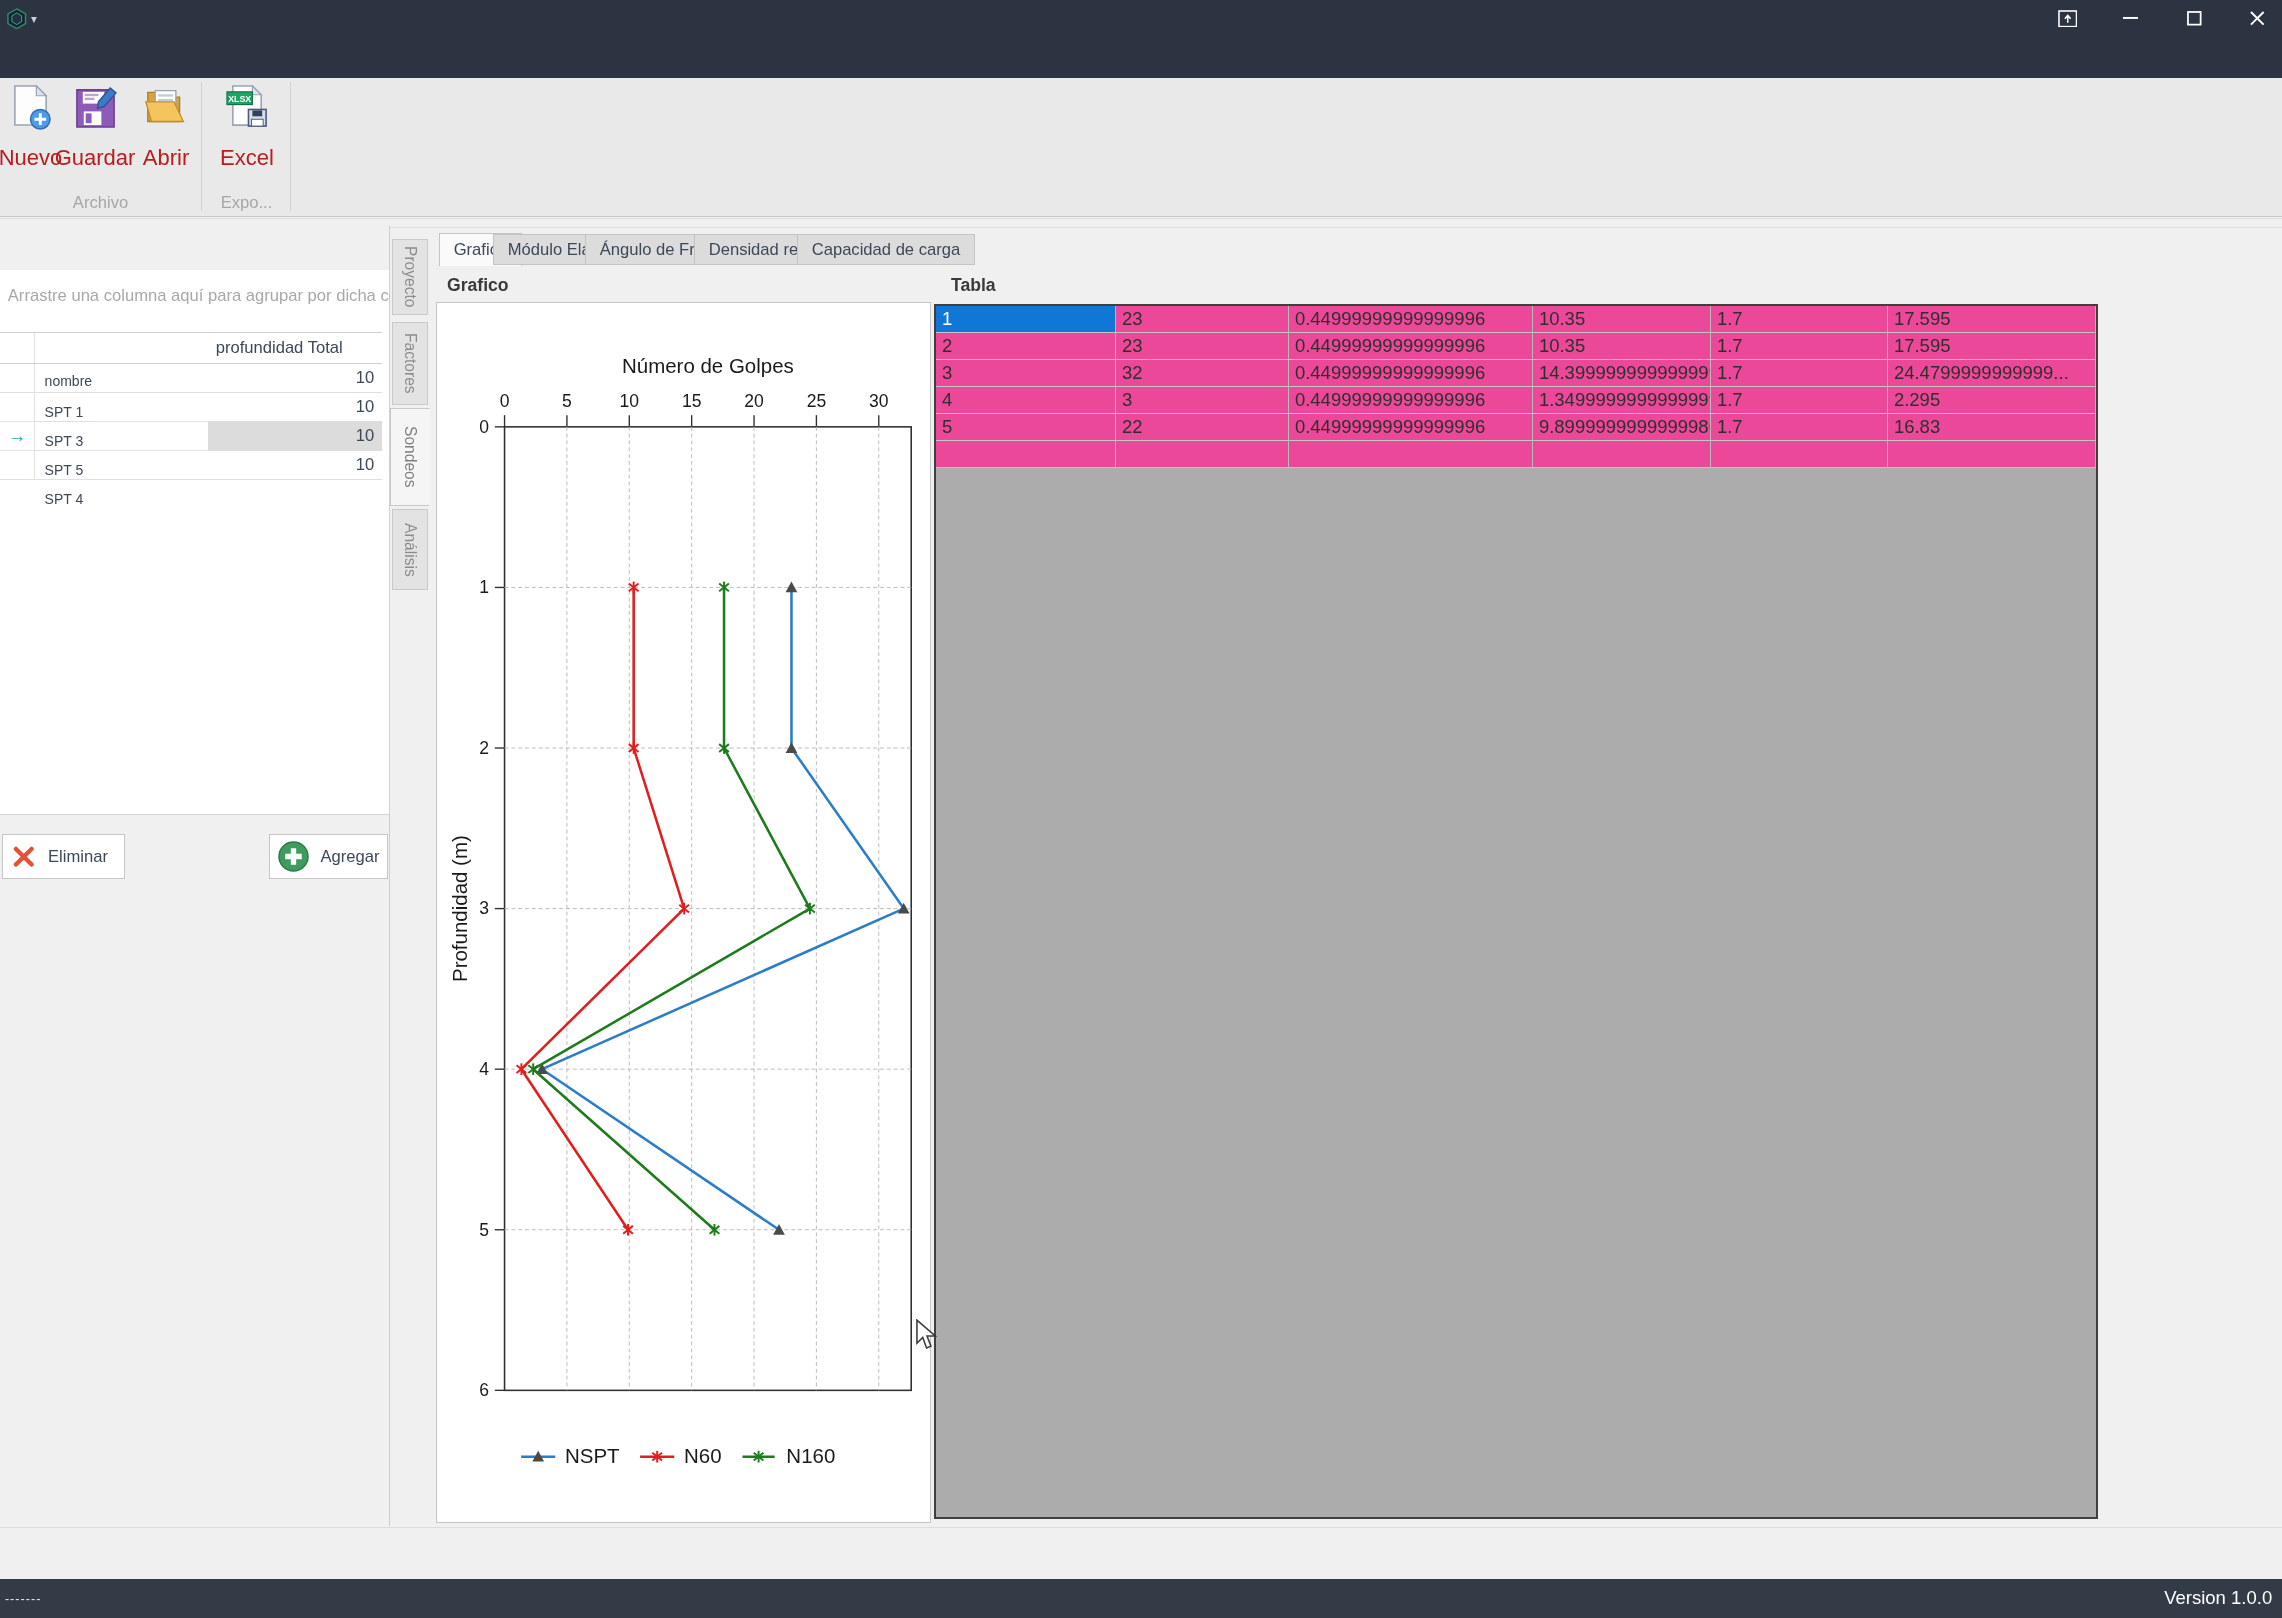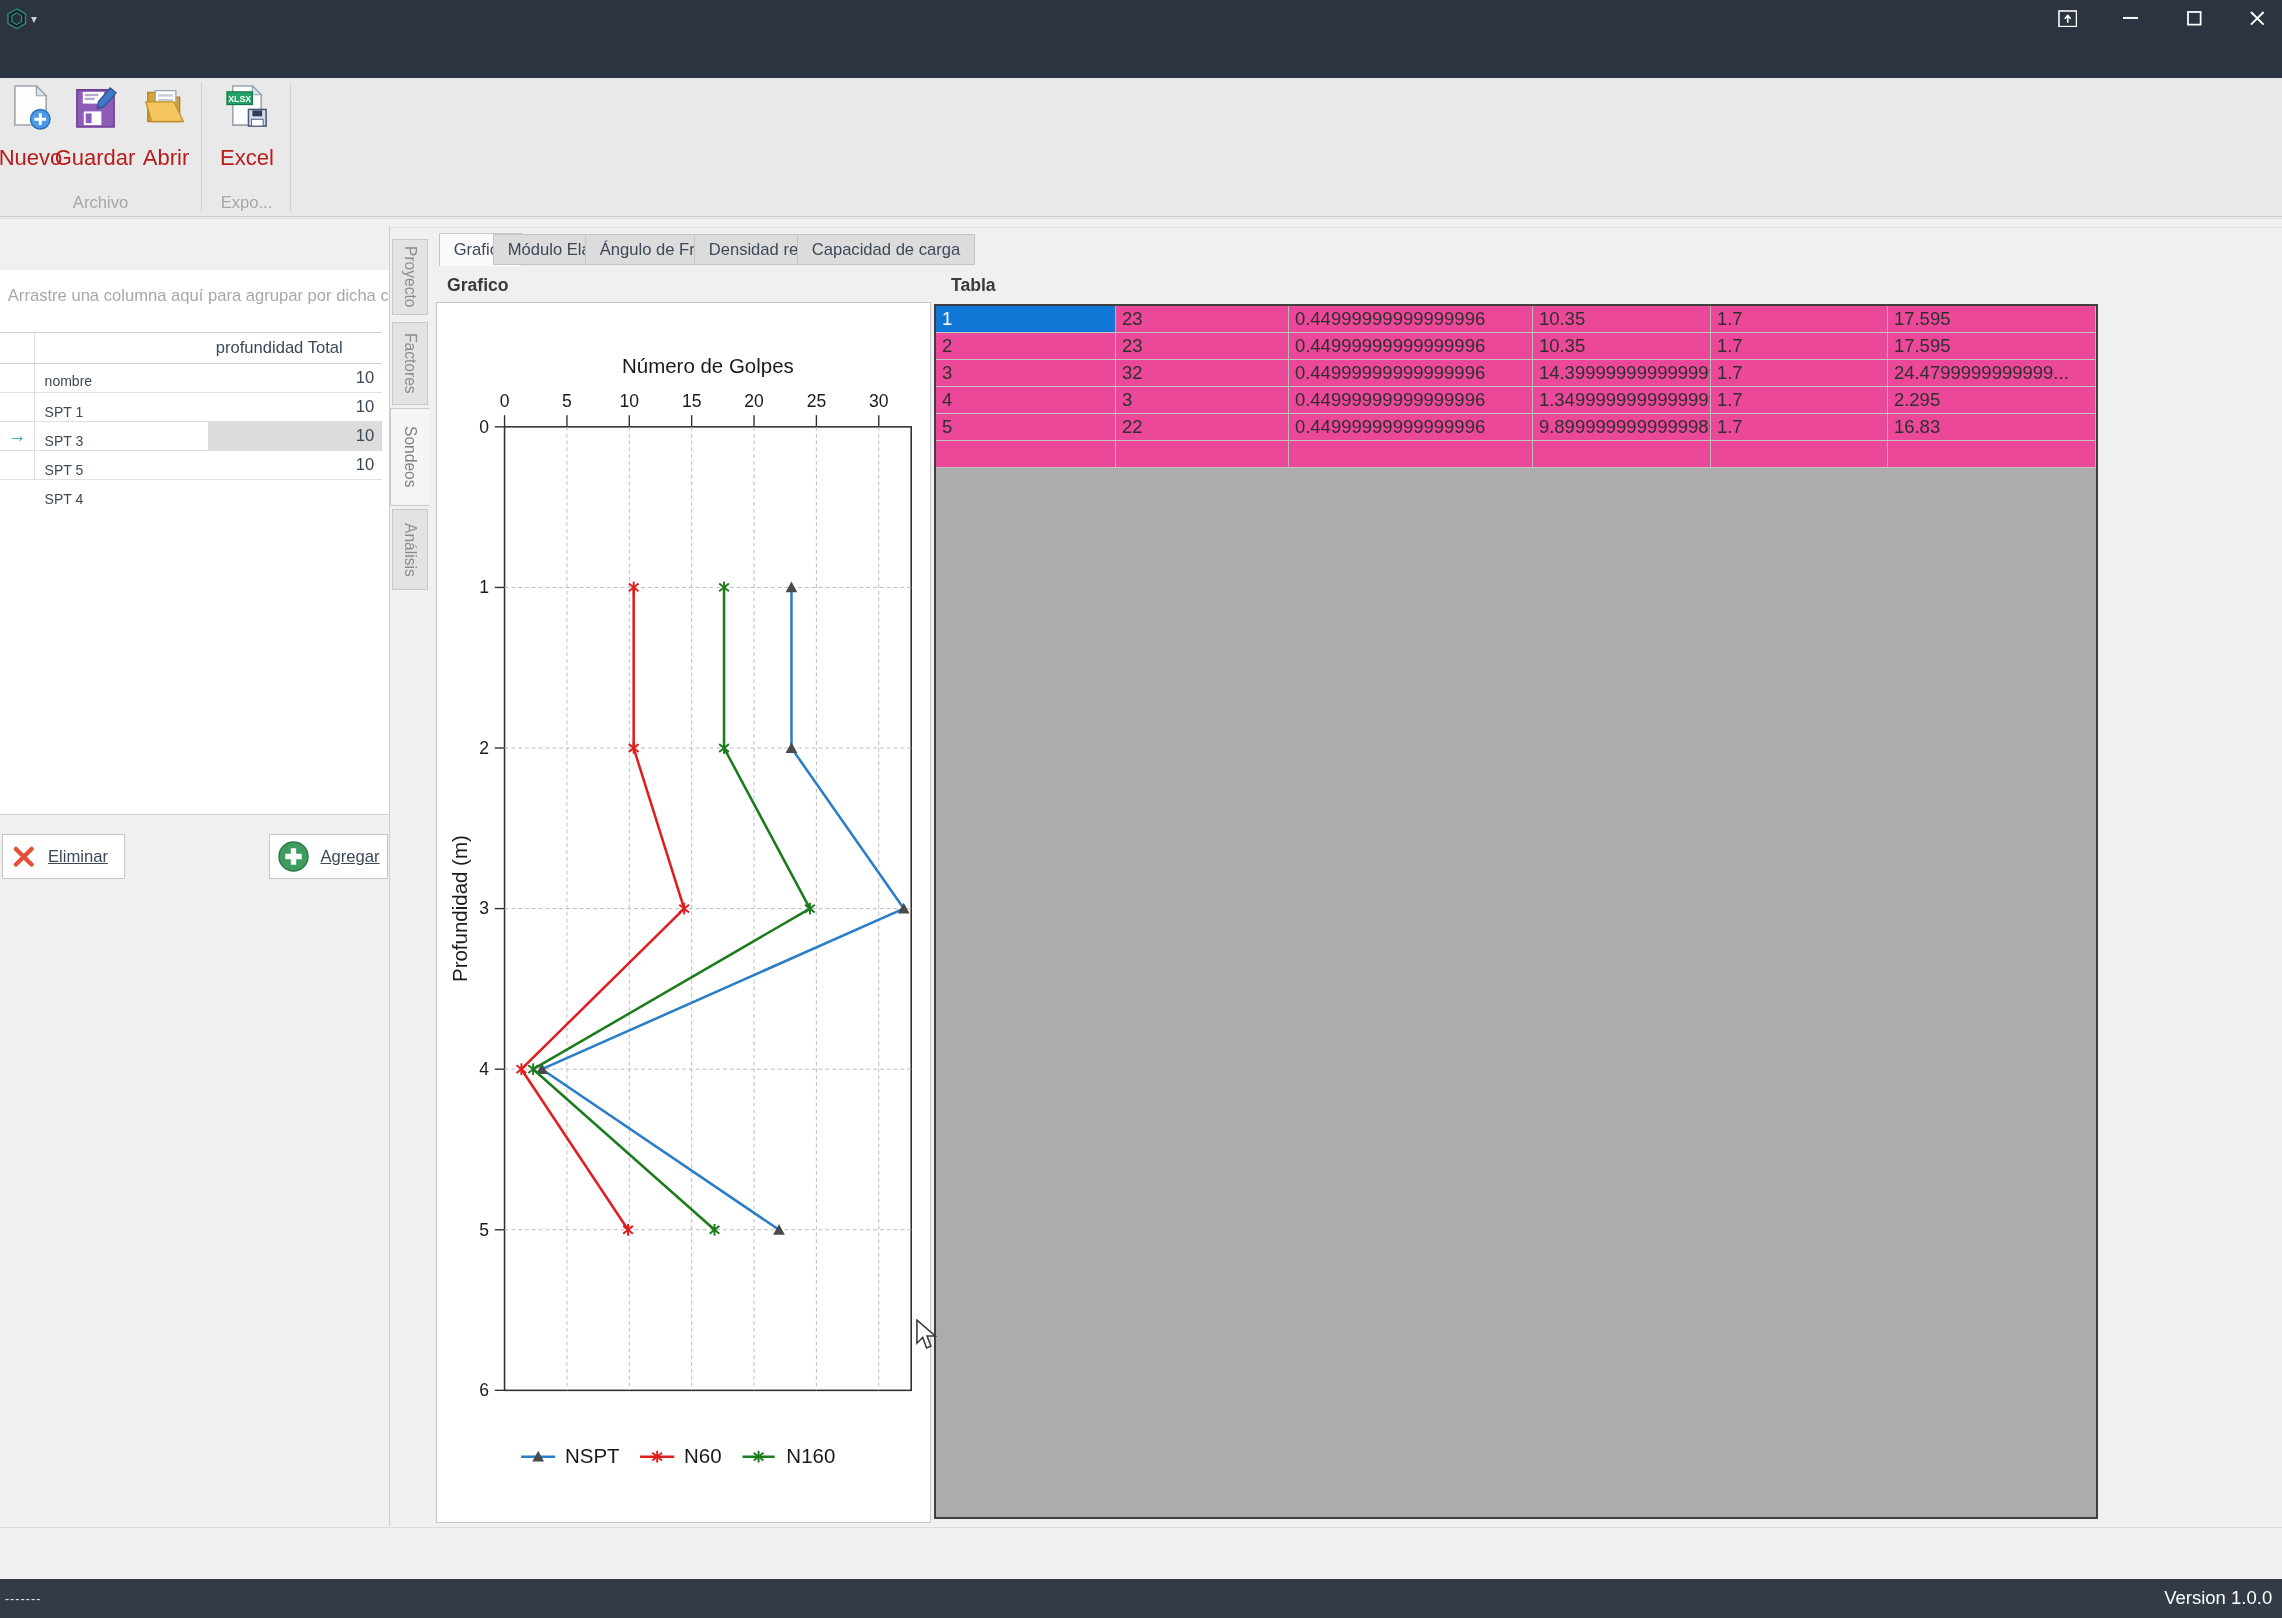--- a/index.html
+++ b/index.html
@@ -43,21 +43,21 @@
   .erow{display:flex;height:28px;border-bottom:1px solid #E0E0E0;background:#FFFFFF;}
   .erow.ehead{height:30px;border-top:1px solid #CFCFCF;border-bottom:1px solid #CFCFCF;color:#5F5F5F;}
   .erow.sel .ec2,.erow.sel .ec3{background:#DCDCDC;}
   .ec1{width:34px;border-right:1px solid #E0E0E0;display:flex;align-items:center;justify-content:center;
      color:#2AA5A5;font-size:18.5px;}
   .ec2{width:174px;border-right:1px solid #E0E0E0;display:flex;align-items:center;padding-left:9.8px;box-sizing:border-box;
      font-size:14px;color:#3C4858;margin-top:48px;}
   .ec3{width:175px;display:flex;align-items:center;font-size:16.6px;color:#3C4858;padding:0 7.8px;box-sizing:border-box;}
   .ec3.num{justify-content:flex-end;}
   .panel-btn{position:absolute;top:608px;height:45px;background:#FFFFFF;border:1px solid #C6C6C6;
-     display:flex;align-items:center;box-sizing:border-box;font-size:16.6px;color:#3C4858;text-decoration:underline;}
+     display:flex;align-items:center;box-sizing:border-box;font-size:16.6px;color:#3C4858;}
   .btn-eliminar{left:2px;width:123px;}
   .btn-agregar{left:269px;width:119px;}
 
   
   .sidetab{position:absolute;left:392px;width:36px;background:#E3E3E3;border:1px solid #C9C9C9;box-sizing:border-box;
      display:flex;align-items:center;justify-content:center;
      writing-mode:vertical-rl;font-size:15.6px;color:#8C8C8C;}
   .sidetab.active{left:390px;width:40px;background:#F5F5F5;color:#7F7F7F;border-right-color:#F5F5F5;}
 
   

